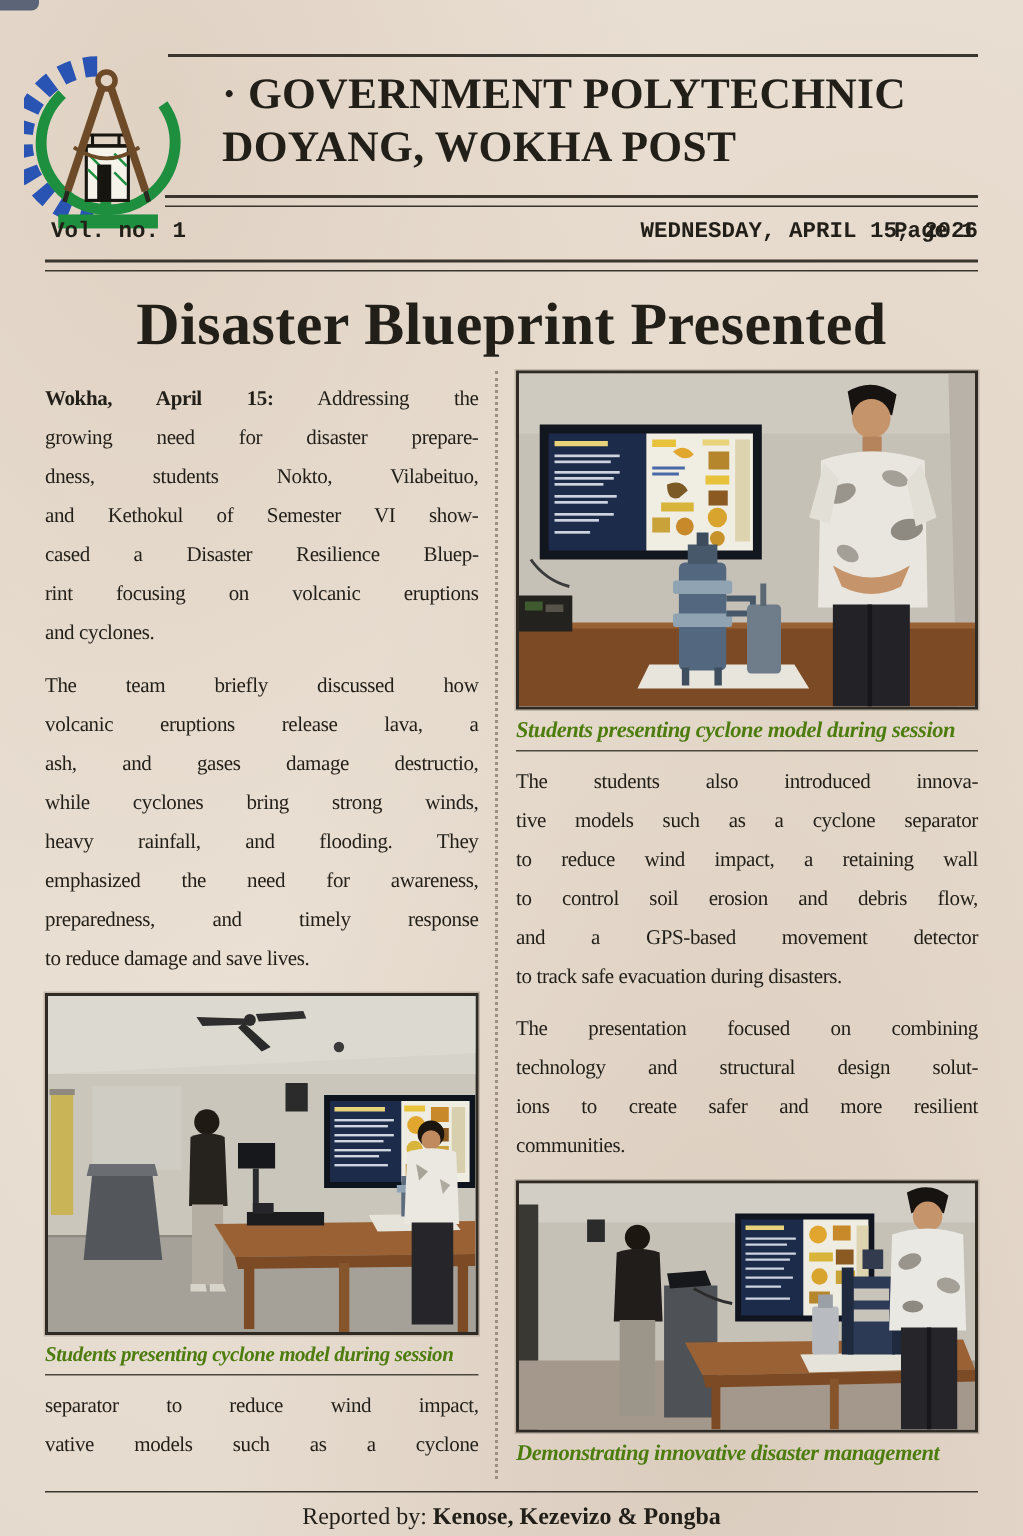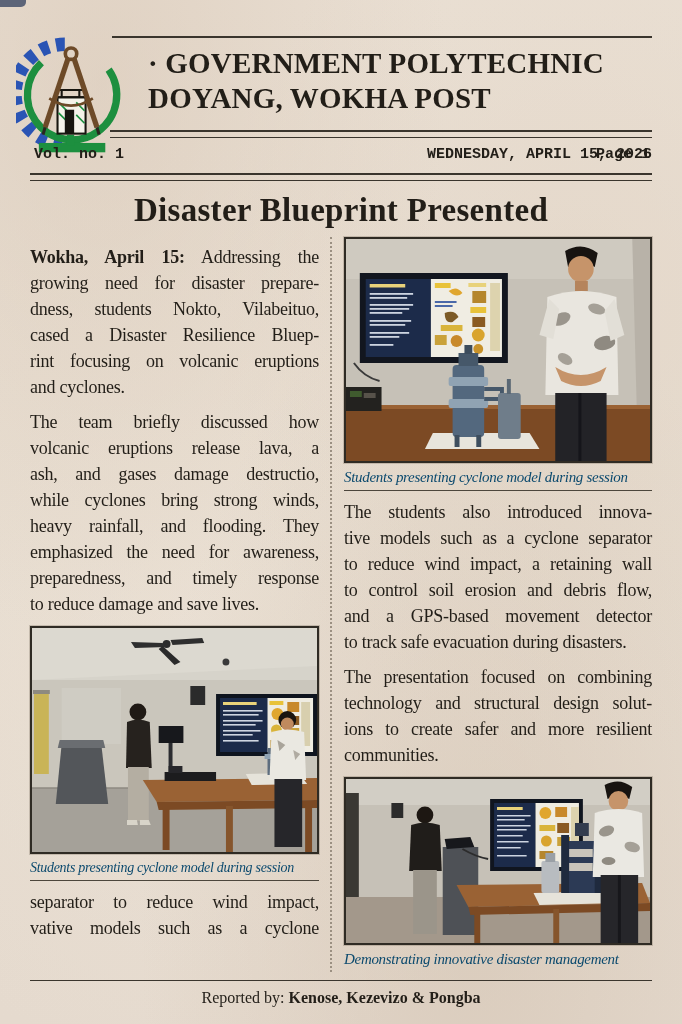--- a/index.html
+++ b/index.html
@@ -26,37 +26,37 @@
   .mast-dbl{position:absolute;left:80px;right:0;top:116px;border-top:2px solid #3a352d;}
   .mast-dbl2{position:absolute;left:80px;right:0;top:123px;border-top:1.5px solid #3a352d;}
   .dateline{position:absolute;left:0;right:0;top:132px;height:24px;font-weight:bold;font-size:15px;font-family:Liberation Mono, monospace;}
   .dateline .vol{position:absolute;left:4px;}
   .dateline .date{position:absolute;left:0;right:0;text-align:right;}
   .dateline .page-no{position:absolute;right:2px;}
   .full-dbl{position:absolute;left:0;right:0;top:159px;border-top:2px solid #3a352d;}
   .full-dbl2{position:absolute;left:0;right:0;top:166px;border-top:1.5px solid #3a352d;}
 
   
-  .headline{text-align:center;font-weight:bold;font-size:33px;margin:10px 0 8px;letter-spacing:.3px;}
+  .headline{text-align:center;font-weight:bold;font-size:40px;margin:10px 0 8px;letter-spacing:.3px;}
 
   
   .cols{display:flex;align-items:stretch;}
   .col-left{width:300px;padding-right:11px;box-sizing:border-box;}
   .col-right{flex:1;padding-left:12px;box-sizing:border-box;border-left:2px dotted #9b9082;}
 
-  .para{margin:7px 0 9px;font-size:18px;line-height:26px;letter-spacing:-0.25px;}
+  .para{margin:7px 0 9px;font-size:14px;line-height:26px;letter-spacing:-0.25px;}
   .tl{display:block;text-align:justify;text-align-last:justify;}
   .plines{display:block;}
   .plines .tl:last-child{text-align-last:left;}
   .cut .plines .tl:last-child{text-align-last:justify;}
   .lead{font-weight:bold;}
 
   .photo{border:2px solid #2f2b24;background:#c9c4ba;line-height:0;box-shadow:0 0 0 1px rgba(90,80,65,.25);}
   .photo svg{width:100%;height:100%;}
-  .caption{font-style:italic;font-size:15px;letter-spacing:-0.3px;margin:6px 0 4px;color:#0c4a6e;}
+  .caption{font-style:italic;font-size:15px;letter-spacing:-0.3px;margin:6px 0 4px;color:#4d7c0f;font-weight:bold;}
   .caption.small{font-size:14px;}
   .cap-rule{border-top:1.5px solid #4c463c;margin:4px 0 8px;}
 
   
   .footer-rule{border-top:1.5px solid #3a352d;margin-top:8px;}
   .footer{text-align:center;font-size:16px;padding-top:8px;}
   .footer b{font-weight:bold;}
 </style>
 </head>
 <body>
@@ -113,20 +113,21 @@
 
   <div class="cols">
 
     <div class="col-left">
 
       <p class="para">
         <span class="tl"><b class="lead">Wokha, April 15:</b> <span>Addressing the</span></span>
         <span class="plines">
             <span class="tl">growing need for disaster prepare-</span>
             <span class="tl">dness, students Nokto, Vilabeituo,</span>
+            <span class="tl">and Kethokul of Semester VI show-</span>
             <span class="tl">cased a Disaster Resilience Bluep-</span>
             <span class="tl">rint focusing on volcanic eruptions</span>
             <span class="tl">and cyclones.</span>
           </span>
       </p>
 
       <p class="para">
         <span class="plines">
             <span class="tl">The team briefly discussed how</span>
             <span class="tl">volcanic eruptions release lava, a</span>

